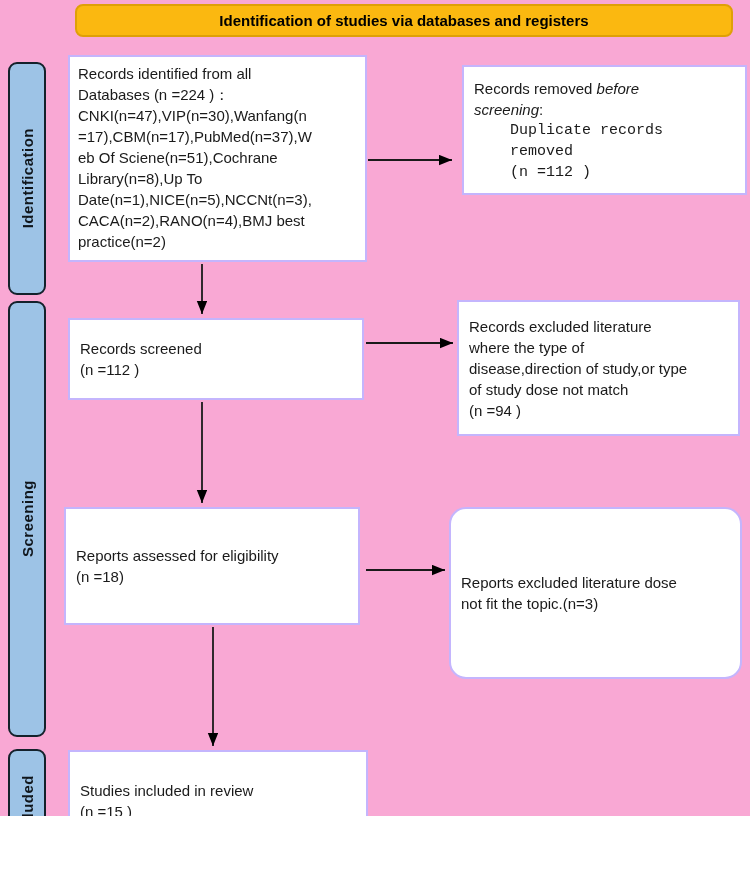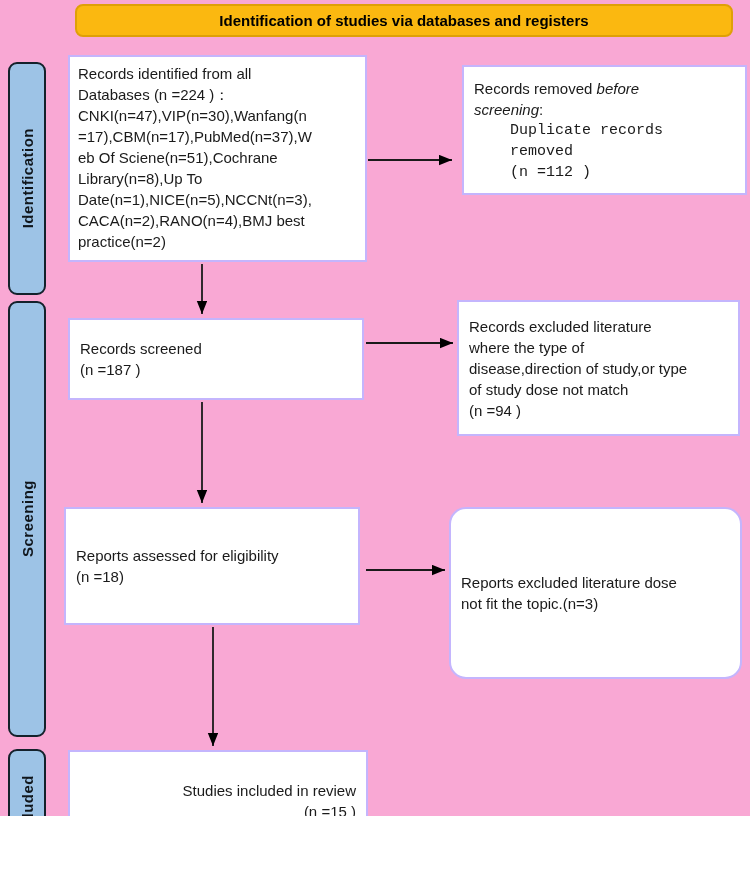--- a/index.html
+++ b/index.html
@@ -103,29 +103,29 @@
 =17),CBM(n=17),PubMed(n=37),W
 eb Of Sciene(n=51),Cochrane
 Library(n=8),Up To
 Date(n=1),NICE(n=5),NCCNt(n=3),
 CACA(n=2),RANO(n=4),BMJ best
 practice(n=2)</div>
   </div>
 
   <div class="flowbox vcenter" style="left:68px; top:318px; width:296px; height:82px;">
     <div class="txt">Records screened
-(n =187 )</div>
+(n =112 )</div>
   </div>
 
   <div class="flowbox vcenter" style="left:64px; top:507px; width:296px; height:118px;">
     <div class="txt">Reports assessed for eligibility
 (n =18)</div>
   </div>
 
-  <div class="flowbox vcenter" style="left:68px; top:750px; width:300px; height:102px;text-align:right;">
+  <div class="flowbox vcenter" style="left:68px; top:750px; width:300px; height:102px;">
     <div class="txt">Studies included in review
 (n =15 )</div>
   </div>
 
   <div class="flowbox vcenter" style="left:451px; top:65px; width:285px; height:130px;margin-left:11px;">
     <div class="txt"><span>Records removed </span><em class="it">before
 screening</em><span>:</span></div>
     <div class="indent">Duplicate records removed
 (n =112 )</div>
   </div>

